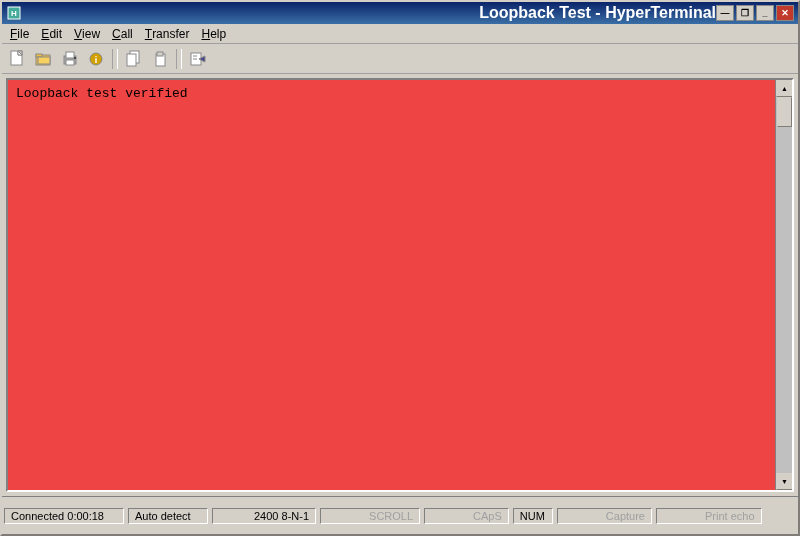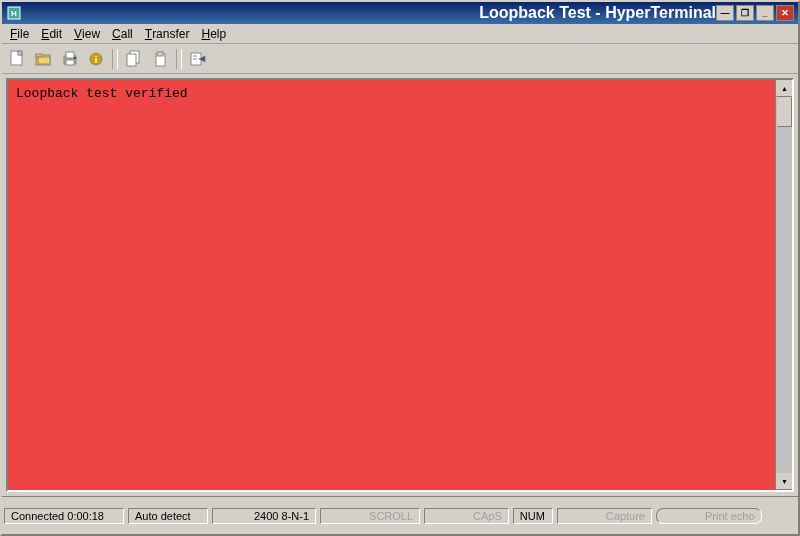--- a/index.html
+++ b/index.html
@@ -325,17 +325,17 @@
     </div>
     <div class="status-panel-inset status-panel-dim" style="min-width:45px;justify-content:flex-end;">
       <span>CApS</span>
     </div>
     <div class="status-panel-inset" style="min-width:40px;">
       <span>NUM</span>
     </div>
     <div class="status-panel-inset status-panel-dim" style="min-width:55px;">
       <span>Capture</span>
     </div>
-    <div class="status-panel-inset status-panel-dim" style="min-width:65px;border-radius:7px;">
+    <div class="status-panel-inset status-panel-dim" style="min-width:65px;">
       <span>Print echo</span>
     </div>
   </div>
 </div>
 
 </body></html>

